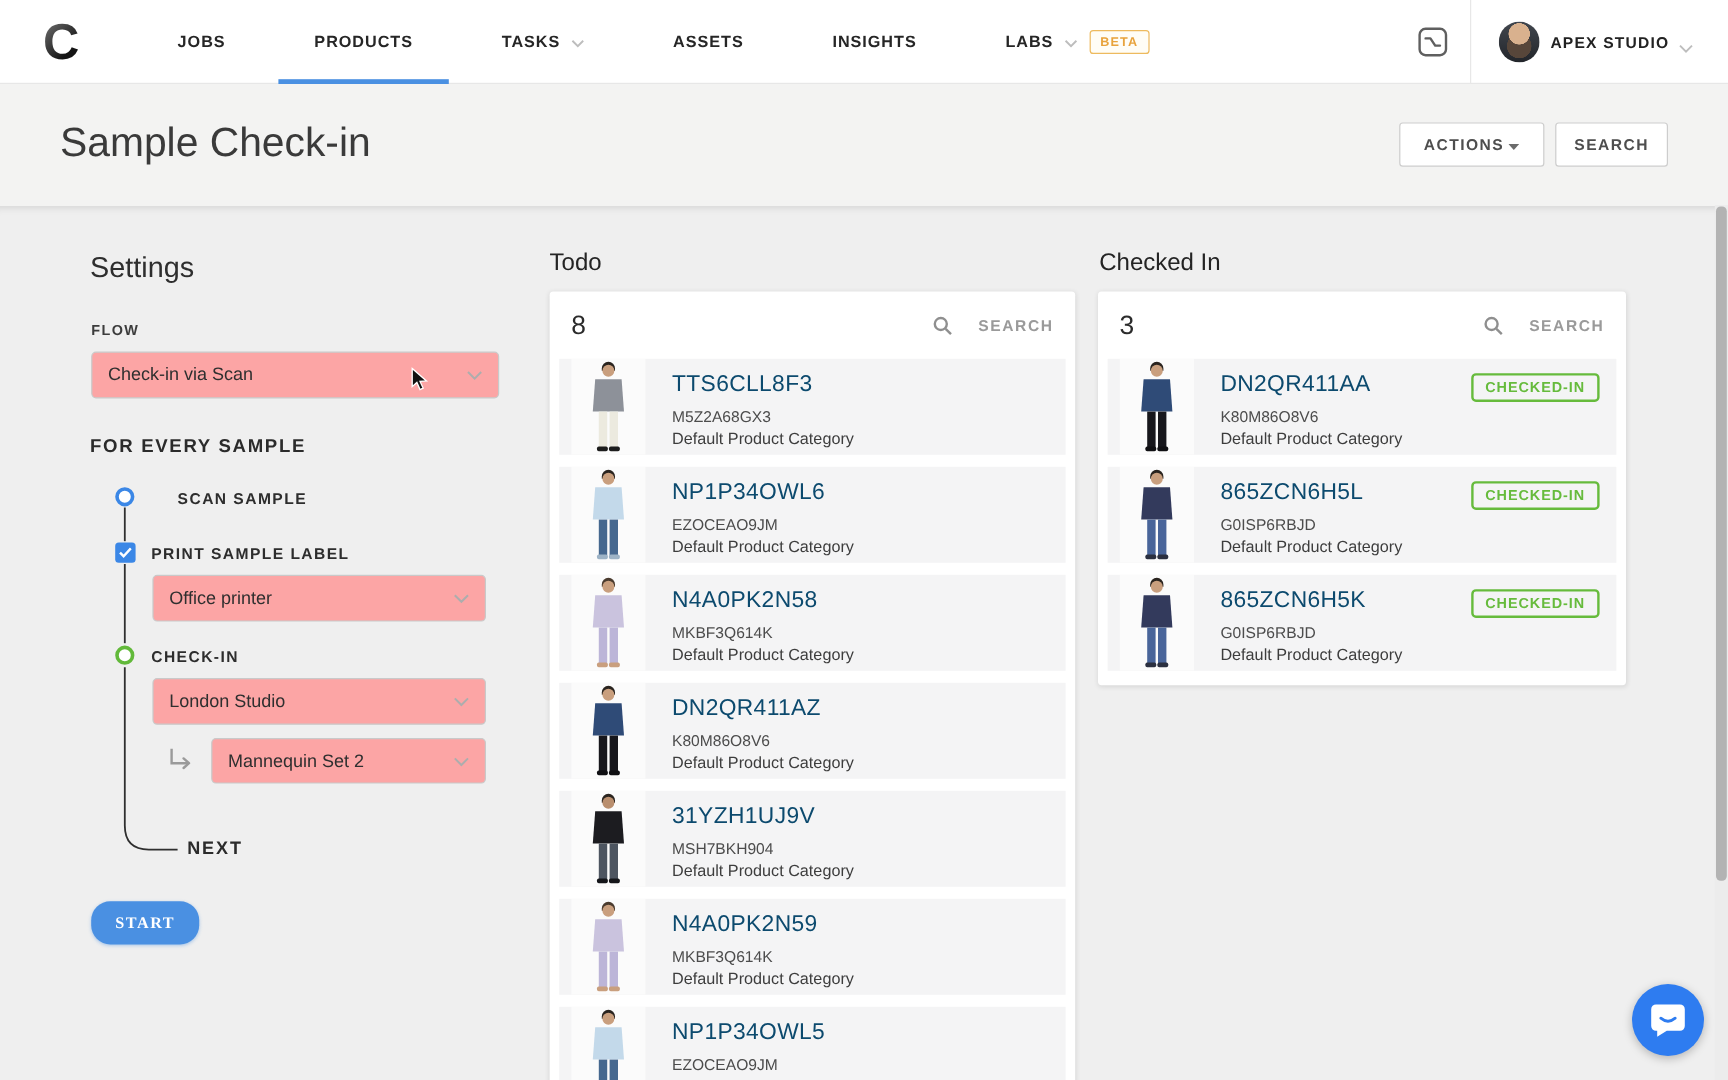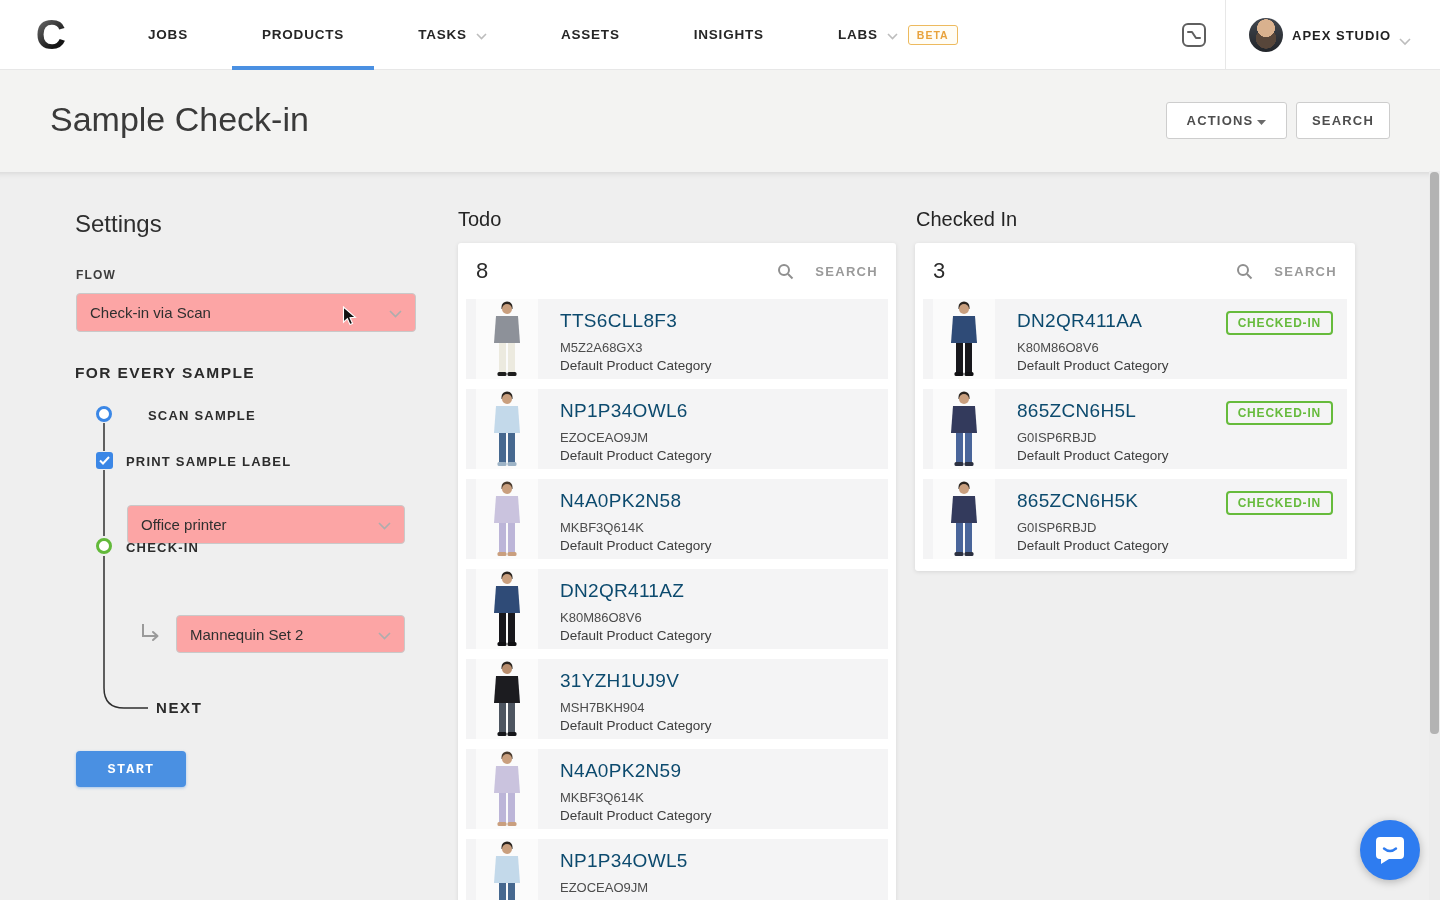--- a/index.html
+++ b/index.html
@@ -46,40 +46,40 @@
   .content { position:absolute; left:0; top:172px; width:1440px; height:728px;
              box-shadow:inset 0 7px 7px -7px rgba(0,0,0,.15); }
 
   
   .settings-heading { position:absolute; left:75px; top:210px; font-size:24px; color:#2e2e2e; }
   .flow-label { position:absolute; left:76px; top:268px; font-size:12px; font-weight:700; letter-spacing:1.2px; color:#3c3c3c; }
   .select { position:absolute; background:#fca5a5; border:1px solid #c9c9c9; border-radius:4px; height:39px;
             display:flex; align-items:center; padding:0 13px; font-size:15px; color:#2f2f2f; cursor:pointer; }
   .select .chev { margin-left:auto; }
   .sel-flow { left:76px; top:293px; width:340px; }
-  .sel-printer { left:127px; top:505px; width:278px; }
+  .sel-printer { left:127px; top:479px; width:278px; }
   .sel-studio { left:127px; top:565px; width:278px; }
   .sel-mannequin { left:176px; top:615px; width:229px; height:38px; }
   .fes-heading { position:absolute; left:75px; top:364px; font-size:15.5px; font-weight:700; letter-spacing:1.4px; color:#2b2b2b; }
 
   .ring { position:absolute; width:16px; height:16px; border-radius:50%; background:#fff; }
   .ring-blue { left:96px; top:406px; border:3px solid #3b87e6; }
   .ring-green { left:96px; top:538px; border:3px solid #62b93a; }
   .checkbox { position:absolute; left:96px; top:452px; width:17px; height:17px; background:#3b87e6; border-radius:3px;
               display:flex; align-items:center; justify-content:center; cursor:pointer; }
   .step-label { position:absolute; font-size:13px; font-weight:700; letter-spacing:1.2px; color:#2d2d2d; }
   .lbl-scan { left:110px; top:408px;margin-left:38px; }
   .lbl-print { left:126px; top:454px; }
   .lbl-checkin { left:126px; top:540px; }
   .connector { position:absolute; left:95px; top:405px; }
   .sub-arrow { position:absolute; left:138px; top:623px; }
   .next-label { position:absolute; left:156px; top:699px; font-size:15px; font-weight:700; letter-spacing:1.6px; color:#2b2b2b; }
-  .start-btn { position:absolute; left:76px; top:751px; width:110px; height:36px; background:#4a90e2; border:none;
-               border-radius:4px; color:#fff; font-size:13.5px; font-weight:700; letter-spacing:1.3px;
-               font-family:Liberation Mono, monospace; cursor:pointer; box-shadow:0 1px 3px rgba(74,144,226,.45); }
+  .start-btn { position:absolute; left:76px; top:751px; width:90px; height:36px; background:#4a90e2; border:none;
+               border-radius:16px; color:#fff; font-size:13.5px; font-weight:700; letter-spacing:1.3px;
+               font-family:Liberation Serif, serif; cursor:pointer; box-shadow:0 1px 3px rgba(74,144,226,.45); }
 
   
   .col-title { position:absolute; top:208px; font-size:20px; color:#242424; }
   .col-title-todo { left:458px; }
   .col-title-checked { left:916px; }
   .card { position:absolute; top:243px; background:#fff; border-radius:3px; box-shadow:0 1px 4px rgba(0,0,0,.10); }
   .card-todo { left:458px; width:438px; height:682px; }
   .card-checked { left:915px; width:440px; height:328px; }
   .card-head { height:56px; display:flex; align-items:center; padding:0 18px; }
   .count { font-size:22px; color:#2b2b2b; }
@@ -209,20 +209,28 @@
     <span>Office printer</span>
     <span class="chev">
       <svg width="13" height="8" viewBox="0 0 13 8">
           <polyline points="1,1 6.5,6.5 12,1" fill="none" stroke="#adadad" stroke-width="1.7"></polyline>
         </svg>
     </span>
   </div>
 
   <div class="ring ring-green"></div>
   <div class="step-label lbl-checkin">CHECK-IN</div>
+  <div class="select sel-studio">
+    <span>London Studio</span>
+    <span class="chev">
+      <svg width="13" height="8" viewBox="0 0 13 8">
+          <polyline points="1,1 6.5,6.5 12,1" fill="none" stroke="#adadad" stroke-width="1.7"></polyline>
+        </svg>
+    </span>
+  </div>
 
   <div class="sub-arrow">
     <svg width="24" height="20" viewBox="0 0 24 20">
       <path d="M5 1 V13 H19" fill="none" stroke="#9a9a9a" stroke-width="2"></path>
       <path d="M15 9 L19.5 13 L15 17" fill="none" stroke="#9a9a9a" stroke-width="2" stroke-linejoin="round" stroke-linecap="round"></path>
     </svg>
   </div>
   <div class="select sel-mannequin">
     <span>Mannequin Set 2</span>
     <span class="chev">

